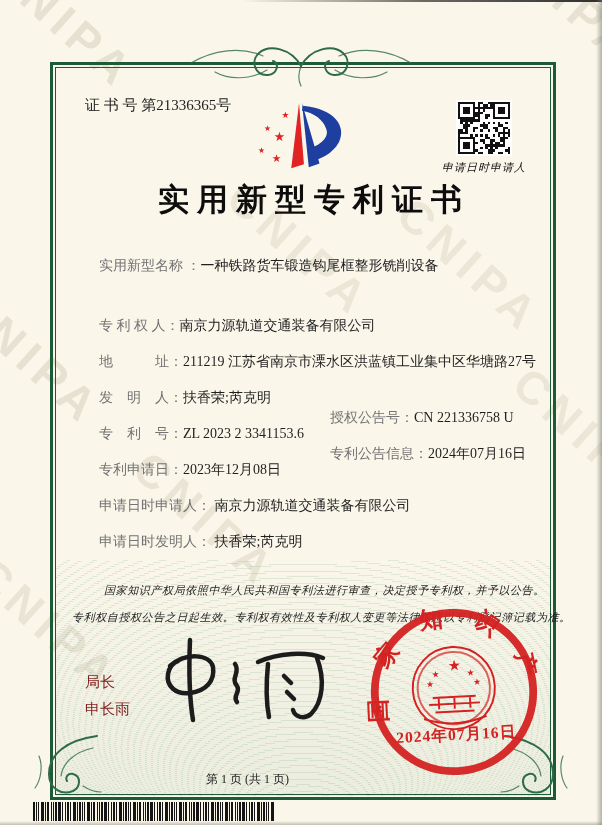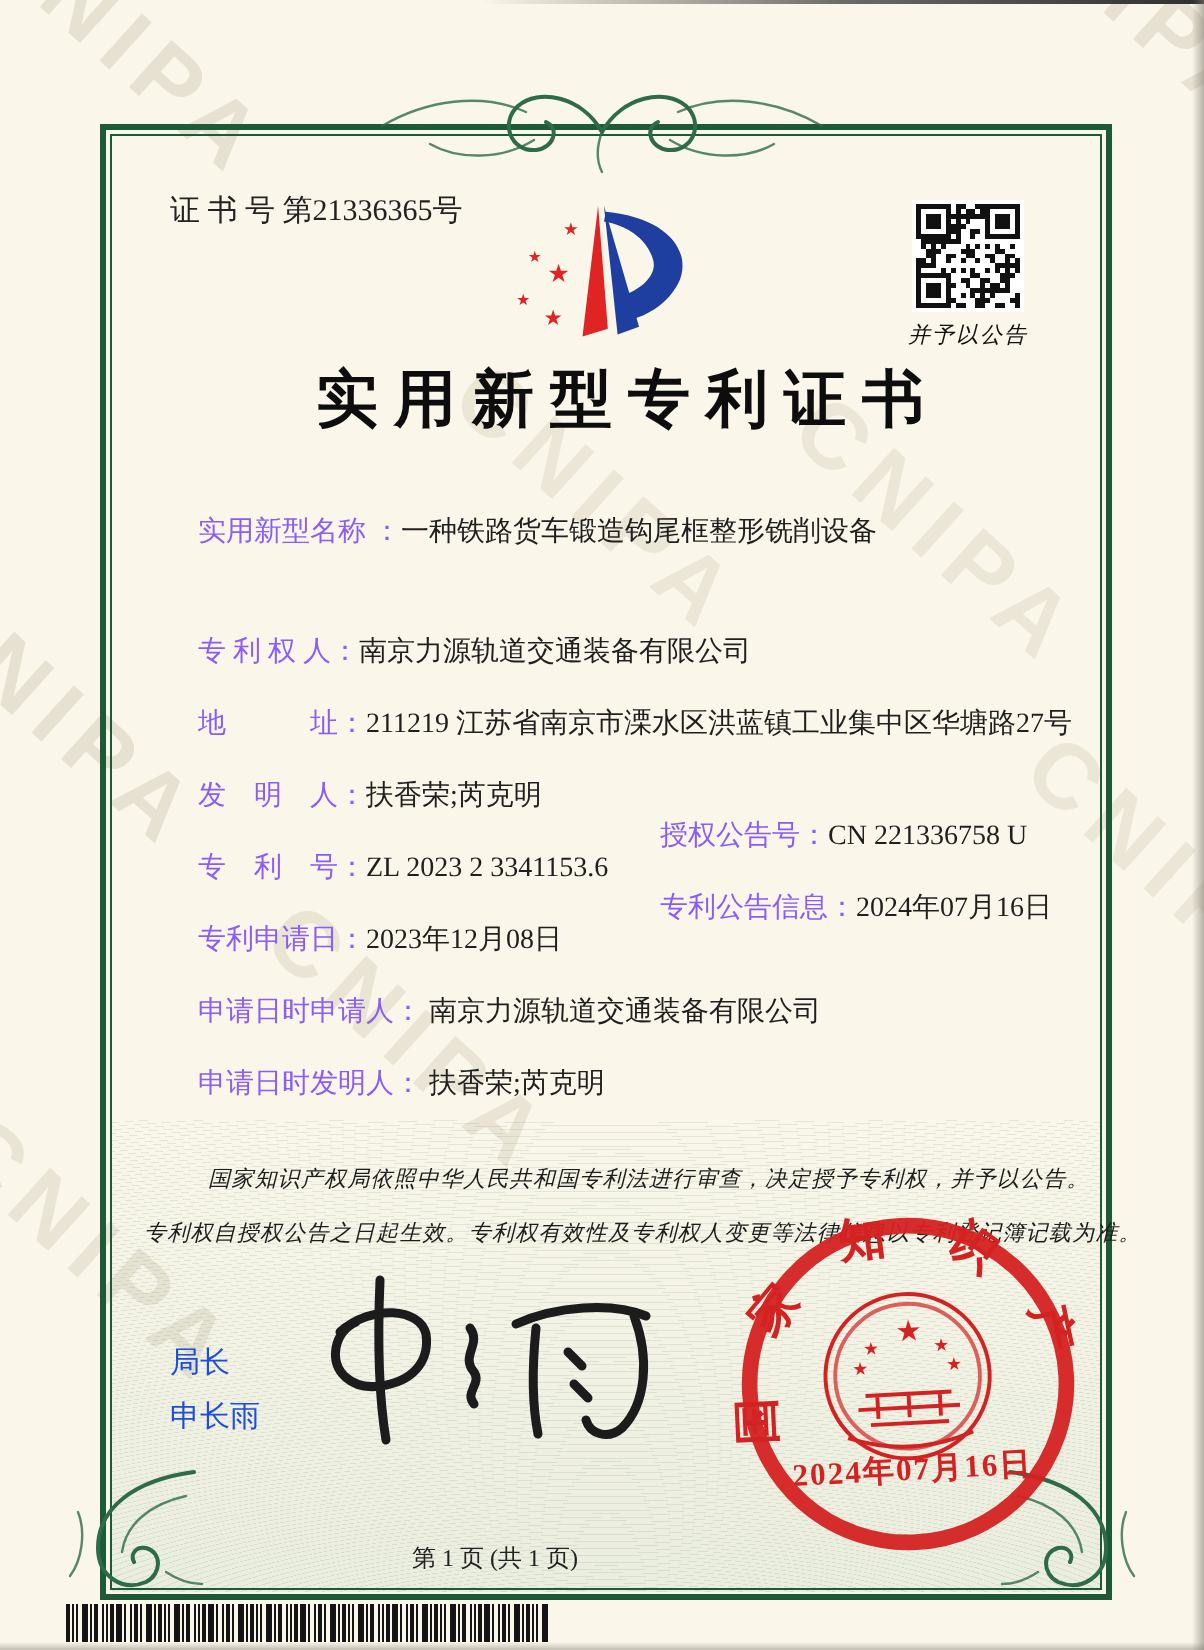--- a/index.html
+++ b/index.html
@@ -50,33 +50,33 @@
   .qr-box{position:absolute;left:456px;top:100px;width:56px;height:56px;background:#fff;padding:2px;box-sizing:border-box;}
   .qr-box svg{width:100%;height:100%;}
   .qr-box rect{fill:#111;}
   .qr-label{position:absolute;left:436px;top:160px;width:96px;text-align:center;
     font-size:11px;font-style:italic;color:#111;letter-spacing:1px;}
   .title{position:absolute;left:13px;top:179px;width:602px;text-align:center;
     font-size:31px;font-weight:bold;letter-spacing:8px;color:#0d0d0d;}
 
   
   .row{position:absolute;left:85px;width:460px;font-size:14px;color:#262626;white-space:pre;}
-  .row .lab{color:#8b5cf6;}
+  .row .lab{color:#737373;}
   .row .val{color:#1f1f1f;}
   .row .rcol{position:absolute;left:245px;top:0;white-space:pre;}
 
   
   .statement{position:absolute;left:72px;top:577px;width:468px;
     font-size:11px;font-style:italic;line-height:27px;color:#1d1d1d;letter-spacing:.6px;}
   .statement .l1{padding-left:32px;white-space:nowrap;}
   .statement .l2{white-space:nowrap;}
 
   
   .signoff{position:absolute;left:85px;top:668px;font-family:"Liberation Sans",sans-serif;
-    font-size:15px;line-height:27px;color:#1d4ed8;}
+    font-size:15px;line-height:27px;color:#7f1d1d;}
   .signature{position:absolute;left:156px;top:634px;width:200px;height:92px;}
   .signature path{fill:none;stroke:#1c1c1c;stroke-width:4.5;stroke-linecap:round;stroke-linejoin:round;}
 
   
   .seal{position:absolute;left:366px;top:604px;width:176px;height:176px;transform:rotate(-3deg);}
   .seal-org{font-size:24px;font-weight:bold;letter-spacing:28px;fill:#d42222;}
   .seal-date{font-size:16px;font-weight:bold;fill:#d42222;letter-spacing:1px;}
   .emblem{stroke:#d42222;fill:none;stroke-width:2;}
   .emblem-star{fill:#d42222;font-size:9px;}
   .emblem-star.big{font-size:15px;}
@@ -366,21 +366,21 @@
         <rect x="6" y="20" width="1" height="1"></rect>
         <rect x="8" y="20" width="1" height="1"></rect>
         <rect x="9" y="20" width="1" height="1"></rect>
         <rect x="12" y="20" width="1" height="1"></rect>
         <rect x="13" y="20" width="1" height="1"></rect>
         <rect x="16" y="20" width="1" height="1"></rect>
         <rect x="17" y="20" width="1" height="1"></rect>
         <rect x="20" y="20" width="1" height="1"></rect>
       </svg>
   </div>
-  <div class="qr-label">并予以公告</div>
+  <div class="qr-label">申请日时申请人</div>
 
   <div class="title">实用新型专利证书</div>
 
   <div class="row" style="top:241px">
     <span class="lab">实用新型名称 ：</span><span class="val">一种铁路货车锻造钩尾框整形铣削设备</span>
   </div>
   <div class="row" style="top:301px">
     <span class="lab">专 利 权 人：</span><span class="val">南京力源轨道交通装备有限公司</span>
   </div>
   <div class="row" style="top:337px">

